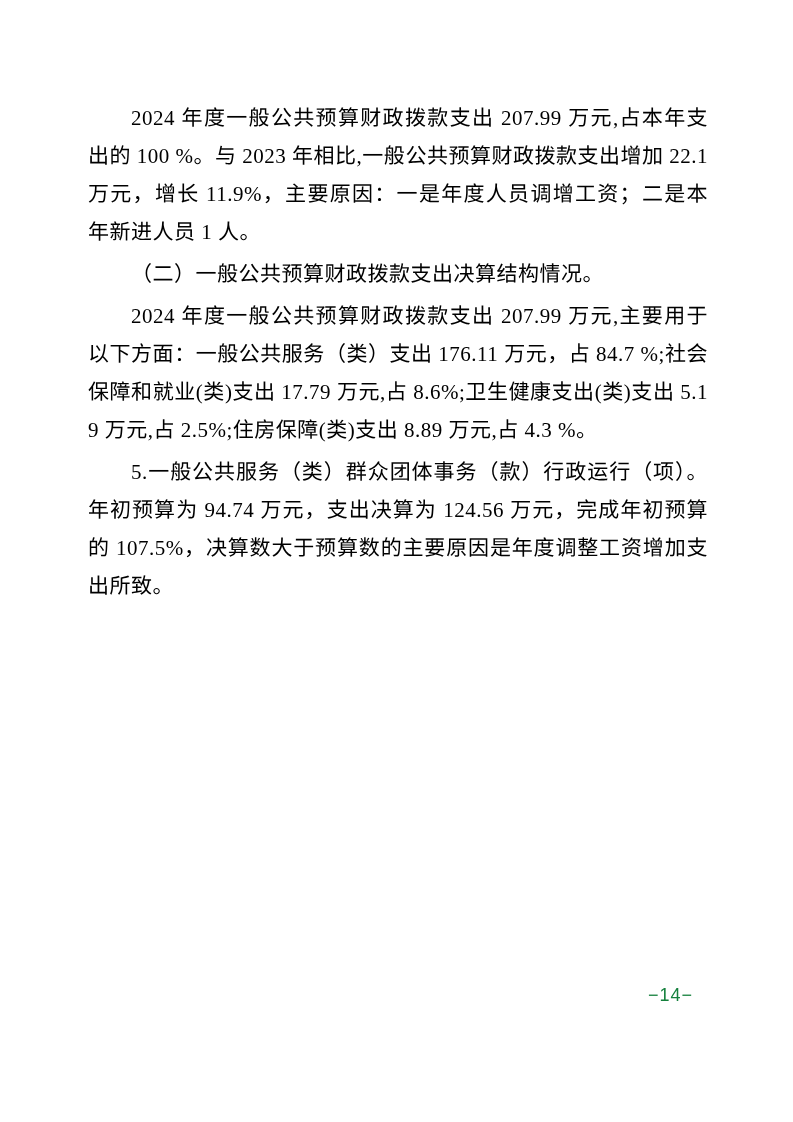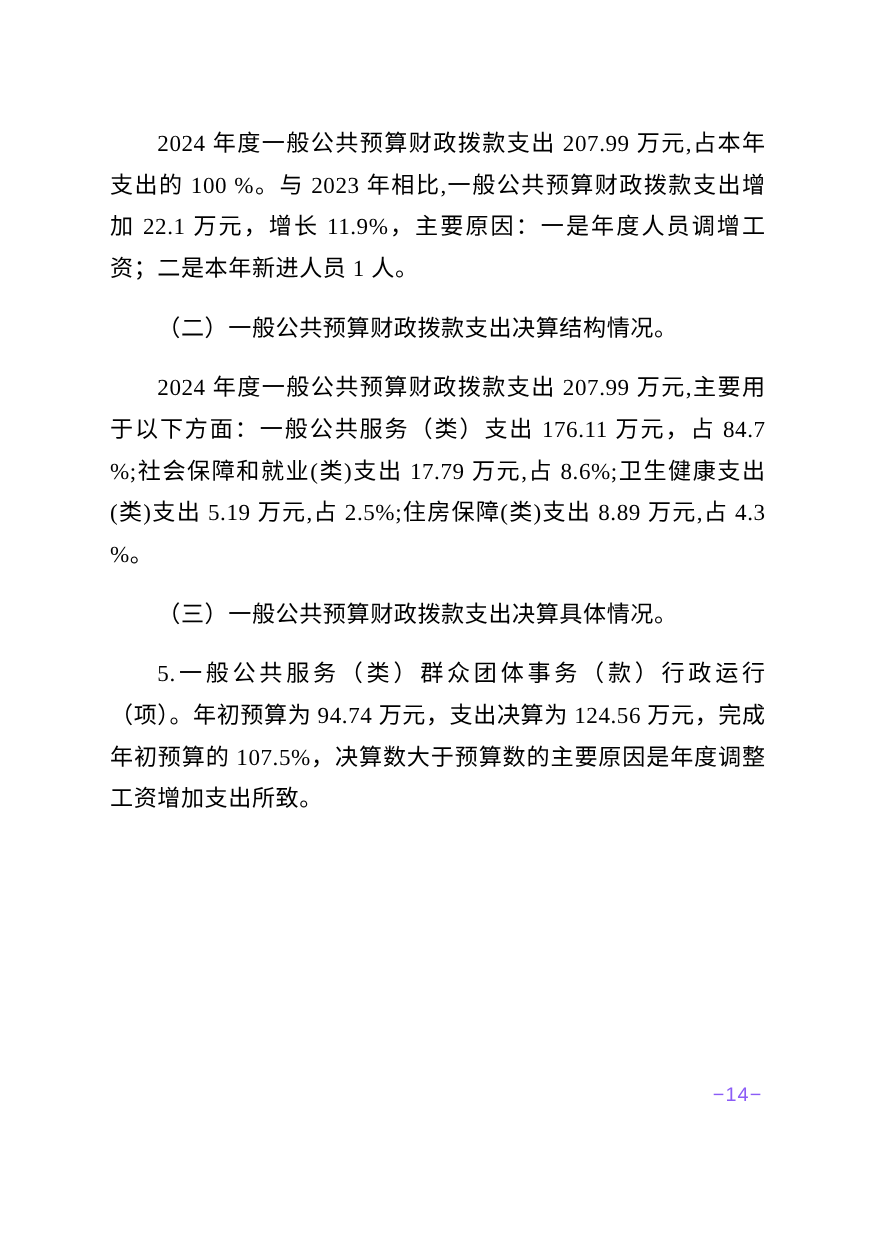--- a/index.html
+++ b/index.html
@@ -16,47 +16,46 @@
     font-family: "Liberation Serif", "DejaVu Serif", serif;
     color: #000000;
   }
   .content {
     position: absolute;
     left: 84px;
     top: 95px;
     width: 628px;
   }
   .content p {
-    margin: 16px;
+    margin: 4px;
     padding: 0;
     font-size: 21px;
     line-height: 38px;
     letter-spacing: 0.5px;
     text-indent: 43px;
     text-align: justify;
     word-break: break-all;
   }
   .content p span.run-bold {
     font-weight: normal;
   }
   .footer-pagenum {
     position: absolute;
     top: 985px;
     right: 100px;
     font-size: 18px;
     letter-spacing: 1px;
-    color: #8b5cf6;
+    color: #15803d;
     font-family: "Liberation Sans", "DejaVu Sans", sans-serif;
   }
 </style>
 </head>
 <body>
 
 <div class="page">
   <div class="content">
       <p><span class="run-normal">2024 年度一般公共预算财政拨款支出 207.99 万元,占本年支出的 100 %。与 2023 年相比,一般公共预算财政拨款支出增加 22.1 万元，增长 11.9%，主要原因：一是年度人员调增工资；二是本年新进人员 1 人。</span></p>
       <p><span class="run-bold">（二）一般公共预算财政拨款支出决算结构情况。</span></p>
       <p><span class="run-normal">2024 年度一般公共预算财政拨款支出 207.99 万元,主要用于以下方面：</span><span class="run-bold">一般公共服务（类）</span><span class="run-normal">支出 176.11 万元，占 84.7 %;</span><span class="run-bold">社会保障和就业(类)</span><span class="run-normal">支出 17.79 万元,占 8.6%;</span><span class="run-bold">卫生健康支出(类)</span><span class="run-normal">支出 5.19 万元,占 2.5%;</span><span class="run-bold">住房保障(类)</span><span class="run-normal">支出 8.89 万元,占 4.3 %。</span></p>
-      <p><span class="run-bold">（三）一般公共预算财政拨款支出决算具体情况。</span></p>
       <p><span class="run-bold">5.一般公共服务（类）群众团体事务（款）行政运行（项）</span><span class="run-normal">。年初预算为 94.74 万元，支出决算为 124.56 万元，完成年初预算的 107.5%，决算数大于预算数的主要原因是年度调整工资增加支出所致。</span></p>
     </div>
   <div class="footer-pagenum">−14−</div>
 </div>
 
 </body></html>

